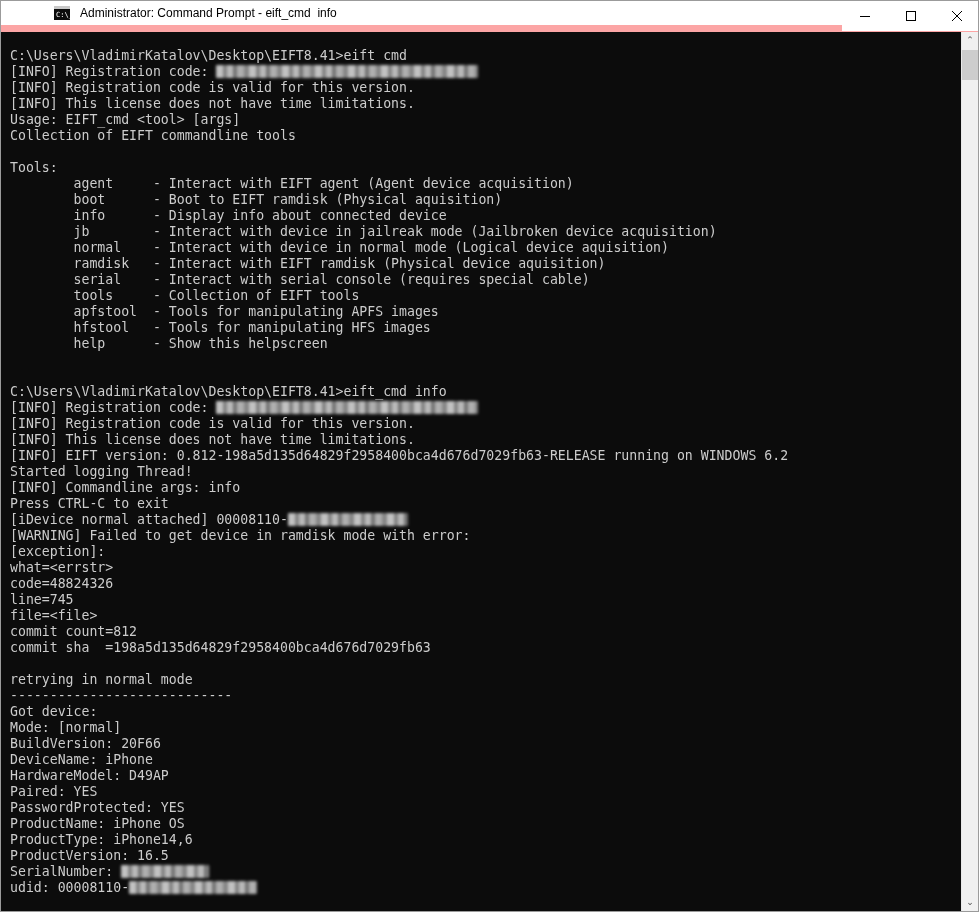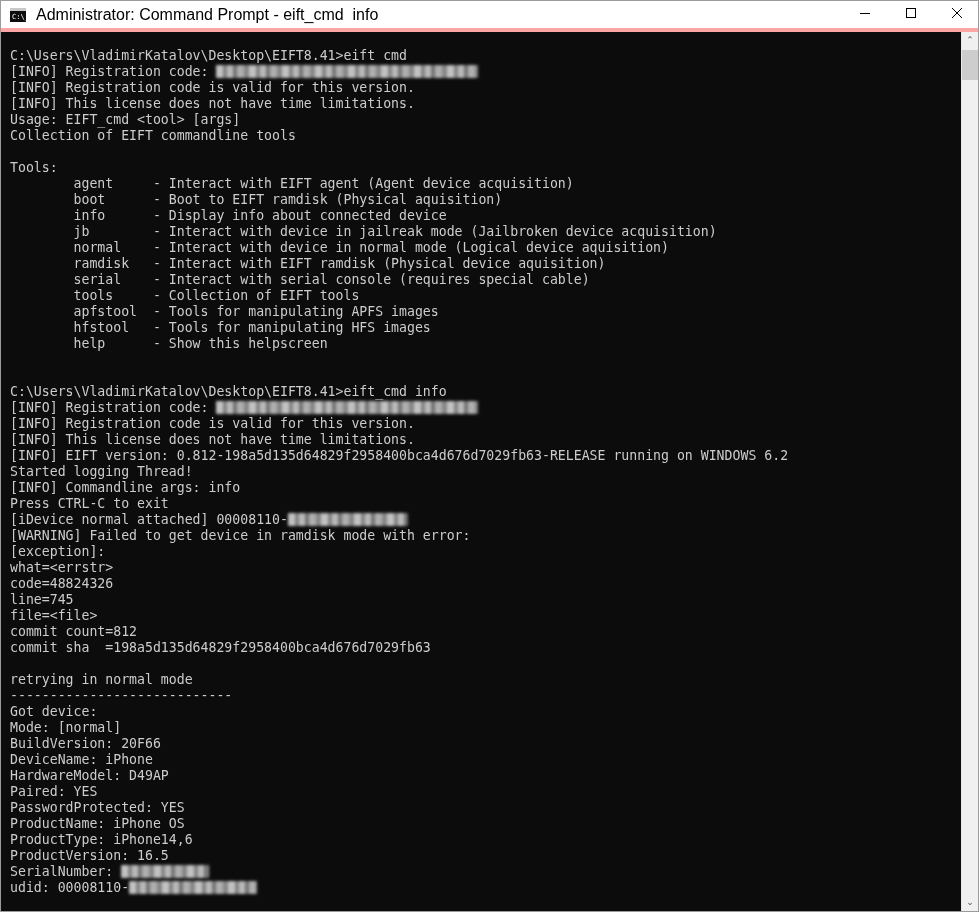--- a/index.html
+++ b/index.html
@@ -20,43 +20,44 @@
     background: #0c0c0c;
     overflow: hidden;
   }
   
   #titlebar {
     position: absolute;
     left: 0; top: 0;
     width: 979px;
     height: 31px;
     background: #ffffff;
-    border-bottom: 4px solid #fca5a5;
-    display: flex;
-    align-items: flex-end;
+    border-bottom: 7px solid #fca5a5;
+    display: flex;
+    align-items: flex-start;
     box-sizing: border-box;
+    padding-left: 44px;
   }
   #titlebar-left {
     display: flex;
     align-items: center;
     padding-left: 8px;
     flex: 1 1 auto;
     min-width: 0;
     height: 100%;
   }
   .cmd-icon {
     width: 18px;
     height: 16px;
     flex: 0 0 auto;
     margin-right: 9px;
     position: relative;
   }
   .title-text {
     font-family: "Liberation Sans", sans-serif;
-    font-size: 16px;
+    font-size: 12px;
     color: #000000;
     white-space: pre;
     line-height: 16px;
   }
   .win-btn {
     width: 46px;
     height: 30px;
     flex: 0 0 auto;
     display: flex;
     align-items: center;

